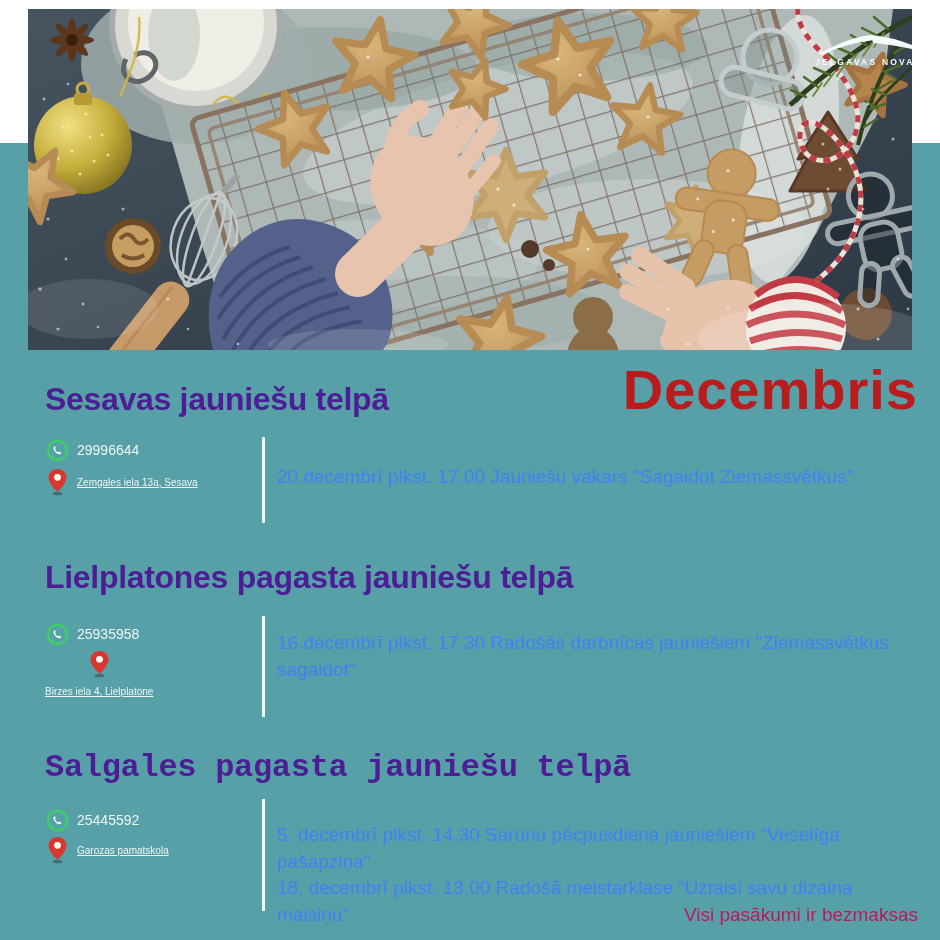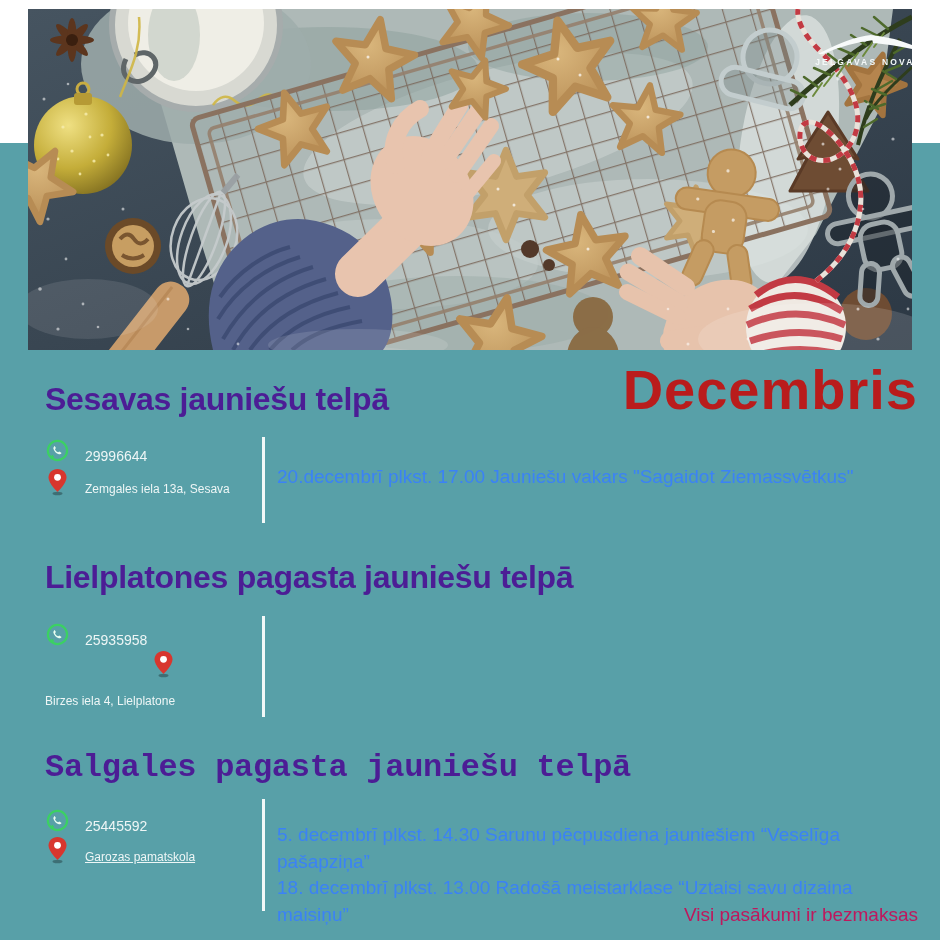--- a/index.html
+++ b/index.html
@@ -3,23 +3,23 @@
 <meta charset="utf-8">
 <style>
   html,body{margin:0;padding:0;background:#ffffff;}
   .poster{position:relative;width:940px;height:940px;background:#ffffff;overflow:hidden;
           font-family:"Liberation Sans",sans-serif;}
   .teal-panel{position:absolute;left:0;top:143px;width:940px;height:797px;background:#58a0a8;}
   .photo-wrap{position:absolute;left:28px;top:9px;width:884px;height:341px;overflow:hidden;background:#3a4650;}
   .photo-wrap svg{display:block;}
   .big-title{position:absolute;top:357px;right:22px;font-size:56px;font-weight:800;color:#b91c1c;letter-spacing:1px;}
   .sec-heading{position:absolute;left:45px;font-weight:800;font-size:32px;color:#4c1d95;letter-spacing:-.3px;white-space:nowrap;}
-  .contact-row{position:absolute;left:45px;display:flex;align-items:flex-end;gap:16px;}
+  .contact-row{position:absolute;left:45px;display:flex;align-items:center;gap:8px;}
   .contact-row .txt{color:#eef6f6;font-size:14px;}
-  .contact-row .txt.small{font-size:12px;}
+  .contact-row .txt.small{font-size:10px;text-decoration:underline;}
   .underlined{text-decoration:underline;cursor:pointer;}
   .divider{position:absolute;left:262px;width:2.5px;background:rgba(255,255,255,.92);}
   .events{position:absolute;left:277px;color:#3b82f6;font-size:19px;line-height:1.4;}
   .events p{margin:0;}
   .footer-note{position:absolute;top:904px;right:22px;color:#be185d;font-size:19px;}
   .icon-box{width:24px;height:28px;display:flex;align-items:center;justify-content:center;flex:0 0 auto;}
 </style>
 </head>
 <body>
 
@@ -343,20 +343,24 @@
     <span class="icon-box">
       <svg width="21" height="28" viewBox="0 0 21 28">
           <ellipse cx="10.5" cy="25.5" rx="5" ry="1.8" fill="rgba(0,0,0,.3)"></ellipse>
           <path d="M10.5 1 C5.3 1 1.5 4.8 1.5 9.6 C1.5 15.5 10.5 24 10.5 24 C10.5 24 19.5 15.5 19.5 9.6 C19.5 4.8 15.7 1 10.5 1 Z" fill="#d8362e"></path>
           <circle cx="10.5" cy="9.3" r="3.4" fill="#ffffff"></circle>
         </svg>
     </span>
     <span class="txt small">Birzes iela 4, Lielplatone</span>
   </div>
   <div class="divider" style="top:616px;height:101px;"></div>
+  <div class="events" style="top:630px;width:615px;">
+    <p>16.decembrī plkst. 17.30 Radošās darbnīcas jauniešiem "Ziemassvētkus sagaidot"</p>
+    <p></p>
+  </div>
 
   <div class="sec-heading" style="top:749px;font-family:Liberation Mono, monospace;">Salgales pagasta jauniešu telpā</div>
   <div class="contact-row" style="top:806px;">
     <span class="icon-box">
       <svg width="23" height="23" viewBox="0 0 23 23">
           <circle cx="11.5" cy="11.5" r="9.6" fill="none" stroke="#3bd162" stroke-width="2.2"></circle>
           <path d="M4.2 19.8 L6.2 15.6 L8.5 18.2 Z" fill="#3bd162"></path>
           <path d="M15.6 13.9c-.4.9-1.8 1.5-2.7 1.3-2.6-.7-4.8-2.9-5.5-5.5-.2-.9.4-2.3 1.3-2.7l1.2 2-.9 1.2c.5 1.4 1.7 2.6 3.1 3.1l1.2-.9z" fill="#eafff2"></path>
         </svg>
     </span>

